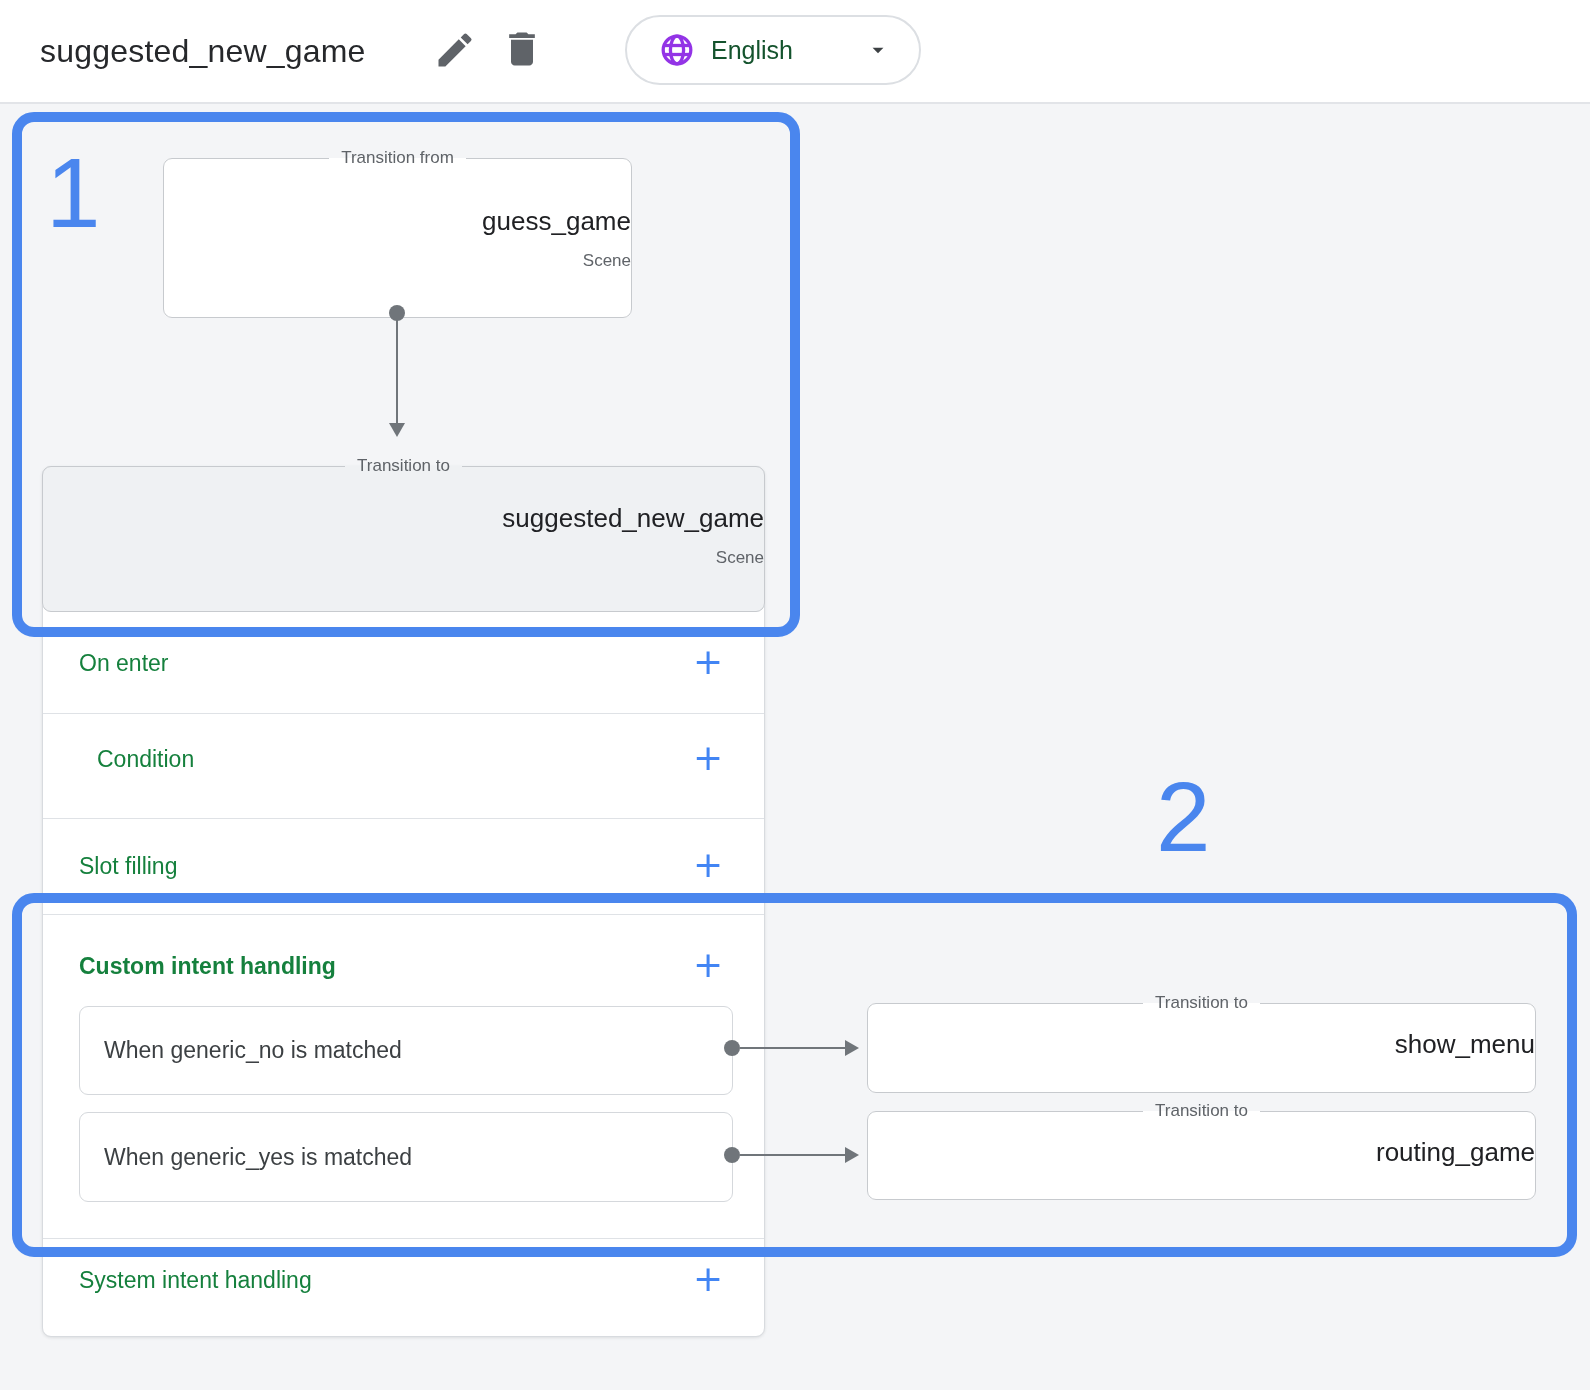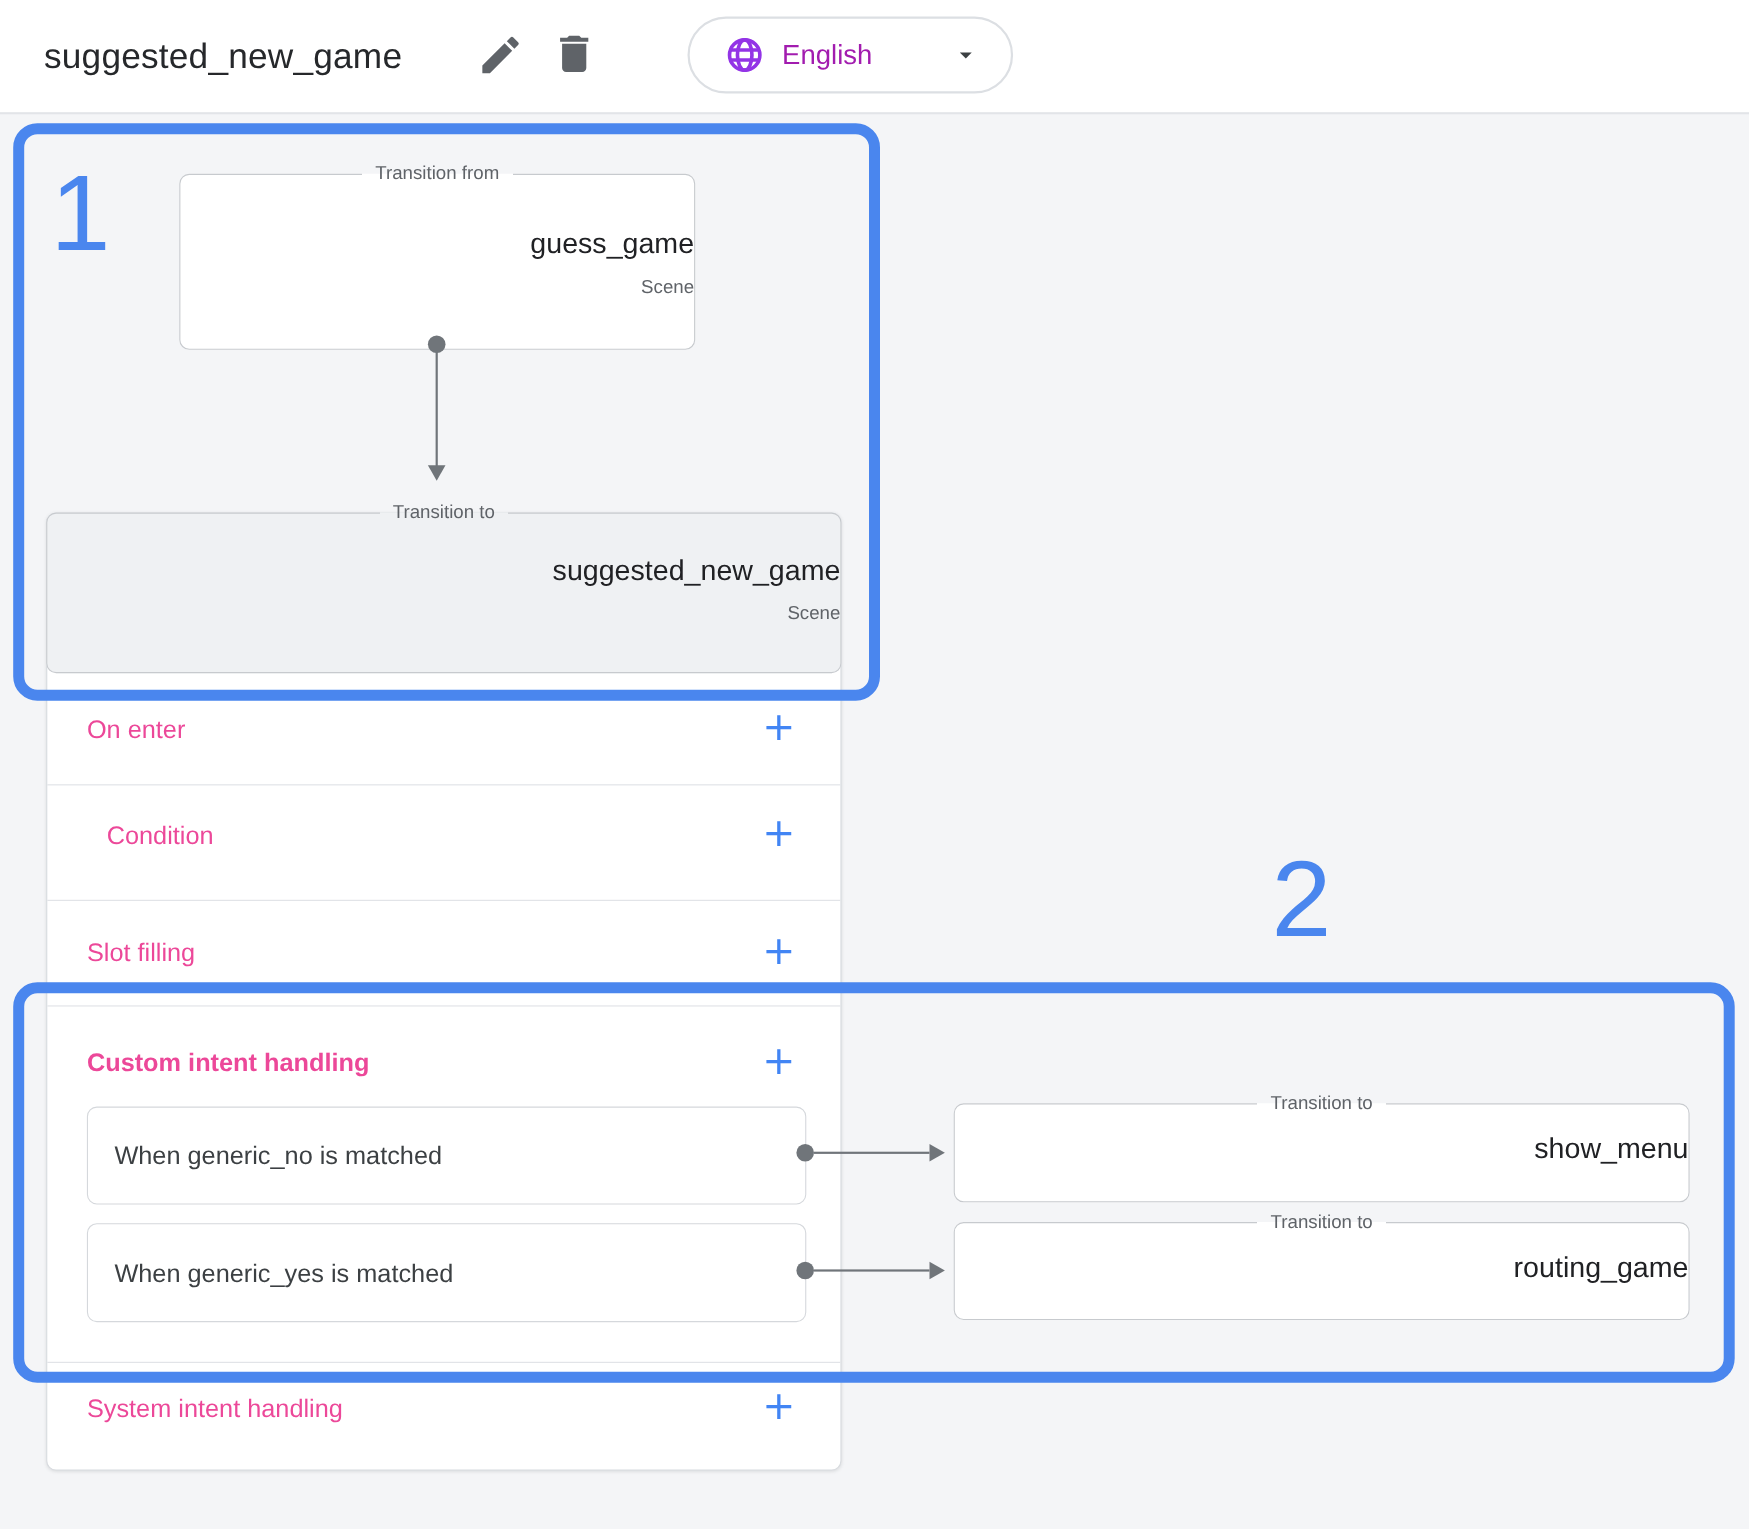--- a/index.html
+++ b/index.html
@@ -14,21 +14,21 @@
                 font-size: 32px; font-weight: 500; color: #26282b; letter-spacing: .2px; }
   .icon-btn { position: absolute; width: 44px; height: 44px; border: none; background: transparent;
               cursor: pointer; padding: 0; }
   .icon-btn svg { width: 100%; height: 100%; }
   .btn-edit { left: 433px; top: 28px; }
   .btn-delete { left: 500px; top: 27px; }
   .lang-pill { position: absolute; left: 625px; top: 15px; width: 296px; height: 70px;
                background: #fff; border: 2px solid #dcdfe3; border-radius: 36px;
                display: flex; align-items: center; cursor: pointer; }
   .lang-pill .globe { width: 36px; height: 36px; margin-left: 32px; flex: 0 0 auto; }
-  .lang-pill .lang-label { font-size: 25px; color: #a21caf; margin-left: 16px; }
+  .lang-pill .lang-label { font-size: 25px; color: #14532d; margin-left: 16px; }
   .lang-pill .caret { width: 26px; height: 26px; margin-left: auto; margin-right: 28px; }
 
   
   fieldset { border: 1.5px solid #c7cace; border-radius: 9px; min-width: 0; position: absolute; }
   fieldset legend { margin: 0 auto; padding: 0 12px; font-size: 17px; color: #5f6368; text-align: center; }
   .fs-body { display: flex; flex-direction: column; align-items: flex-end; justify-content: center; }
   .scene-name { font-size: 26px; color: #202124; }
   .scene-type { font-size: 17px; color: #5f6368; margin-top: 14px; }
 
   
@@ -55,21 +55,21 @@
                 border-top: 14px solid #70757a; z-index: 2; }
   .arrow-right { position: absolute; width: 0; height: 0;
                  border-top: 8px solid transparent; border-bottom: 8px solid transparent;
                  border-left: 14px solid #70757a; z-index: 2; }
 
   
   .panel { position: absolute; left: 42px; top: 466px; width: 723px; height: 871px;
            background: #ffffff; border: 1.5px solid #d8dbdf; border-radius: 9px;
            box-shadow: 0 1px 3px rgba(60,64,67,.12); z-index: 1; }
   .row { position: absolute; left: 0; width: 100%; border-top: 1px solid #dfe2e6; }
-  .row-label { position: absolute; left: 36px; font-size: 23px; color: #ec4899; }
+  .row-label { position: absolute; left: 36px; font-size: 23px; color: #15803d; }
   .plus-btn { position: absolute; right: 38px; width: 36px; height: 36px; border: none; background: transparent;
               color: #4285f4; font-size: 36px; font-weight: 400; line-height: 34px; text-align: center;
               cursor: pointer; font-family: "DejaVu Sans", sans-serif; }
   .row-on-enter  { top: 164px; height: 82px; }
   .row-on-enter .row-label { top: 18px; } .row-on-enter .plus-btn { top: 12px; }
   .row-condition { top: 246px; height: 105px; }
   .row-condition .row-label { top: 32px; margin-left: 18px; } .row-condition .plus-btn { top: 26px; }
   .row-slot      { top: 351px; height: 96px; }
   .row-slot .row-label { top: 34px; } .row-slot .plus-btn { top: 28px; }
   .row-custom    { top: 447px; height: 324px; }

